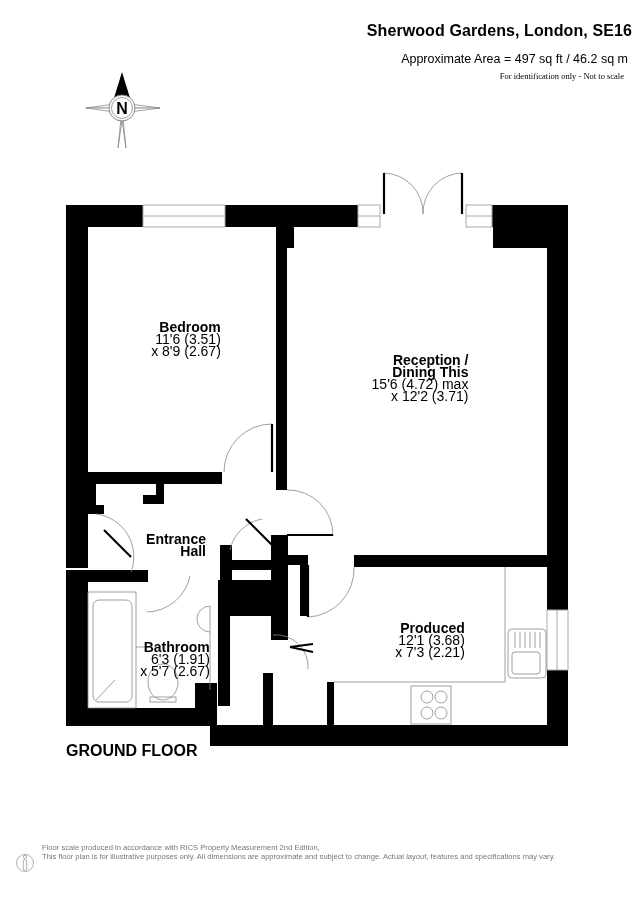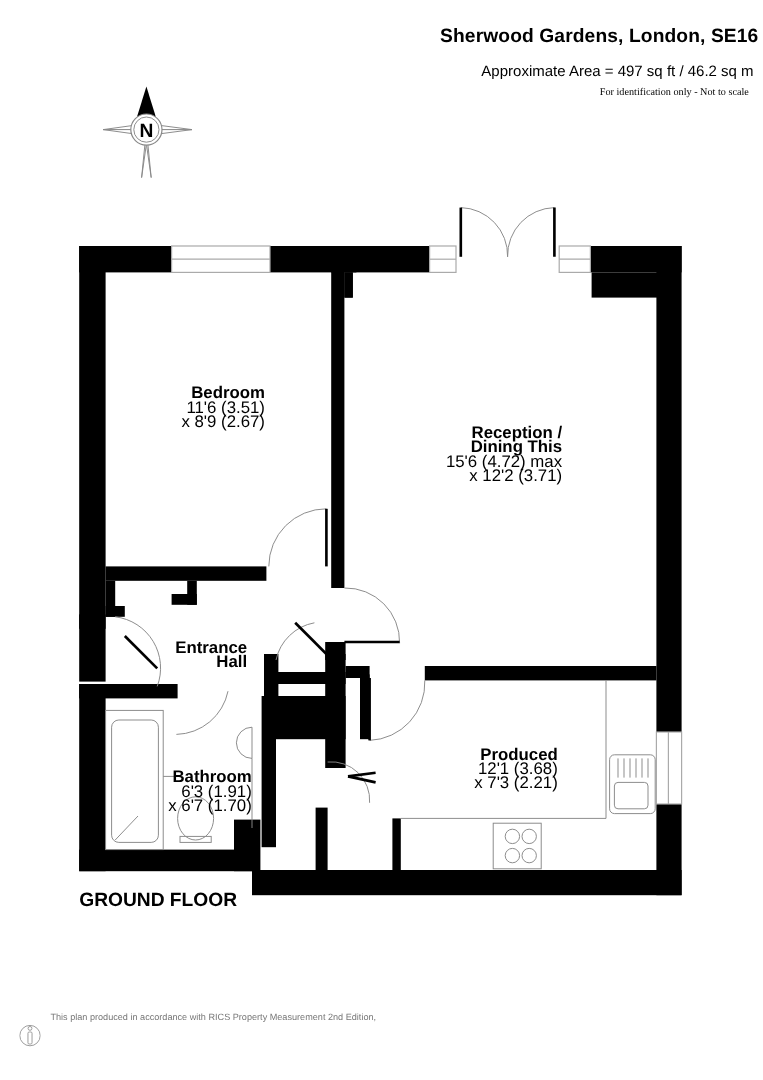--- a/index.html
+++ b/index.html
@@ -171,30 +171,31 @@
   <span class="rd">15'6 (4.72) max</span>
   <span class="rd">x 12'2 (3.71)</span>
 </div>
 <div class="room-label" style="left:176px; top:533px;">
   <span class="rn">Entrance</span>
   <span class="rn">Hall</span>
 </div>
 <div class="room-label" style="left:175px; top:629px;margin-top:12px;">
   <span class="rn">Bathroom</span>
   <span class="rd">6'3 (1.91)</span>
-  <span class="rd">x 6'7 (1.70)</span>
+  <span class="rd">x 5'7 (2.67)</span>
 </div>
 <div class="room-label" style="left:430px; top:622px;">
   <span class="rn">Produced</span>
   <span class="rd">12'1 (3.68)</span>
   <span class="rd">x 7'3 (2.21)</span>
 </div>
 
 <div class="floor-label">GROUND FLOOR</div>
 
 <svg class="footer-icon" viewBox="0 0 18 30">
   <circle cx="9" cy="15" r="8.5" fill="none" stroke="#999" stroke-width="0.8"></circle>
   <circle cx="9" cy="9" r="1.6" fill="none" stroke="#999" stroke-width="0.8"></circle>
   <rect x="7.3" y="12" width="3.4" height="10" rx="1" fill="none" stroke="#999" stroke-width="0.8"></rect>
 </svg>
 <div class="footer">
-  <div>This plan produced in accordance with RICS Property Measurement 2nd Edition,</div>
+  <div>Floor scale produced in accordance with RICS Property Measurement 2nd Edition,</div>
+  <div>This floor plan is for illustrative purposes only. All dimensions are approximate and subject to change. Actual layout, features and specifications may vary.</div>
 </div>
 
 </body></html>

